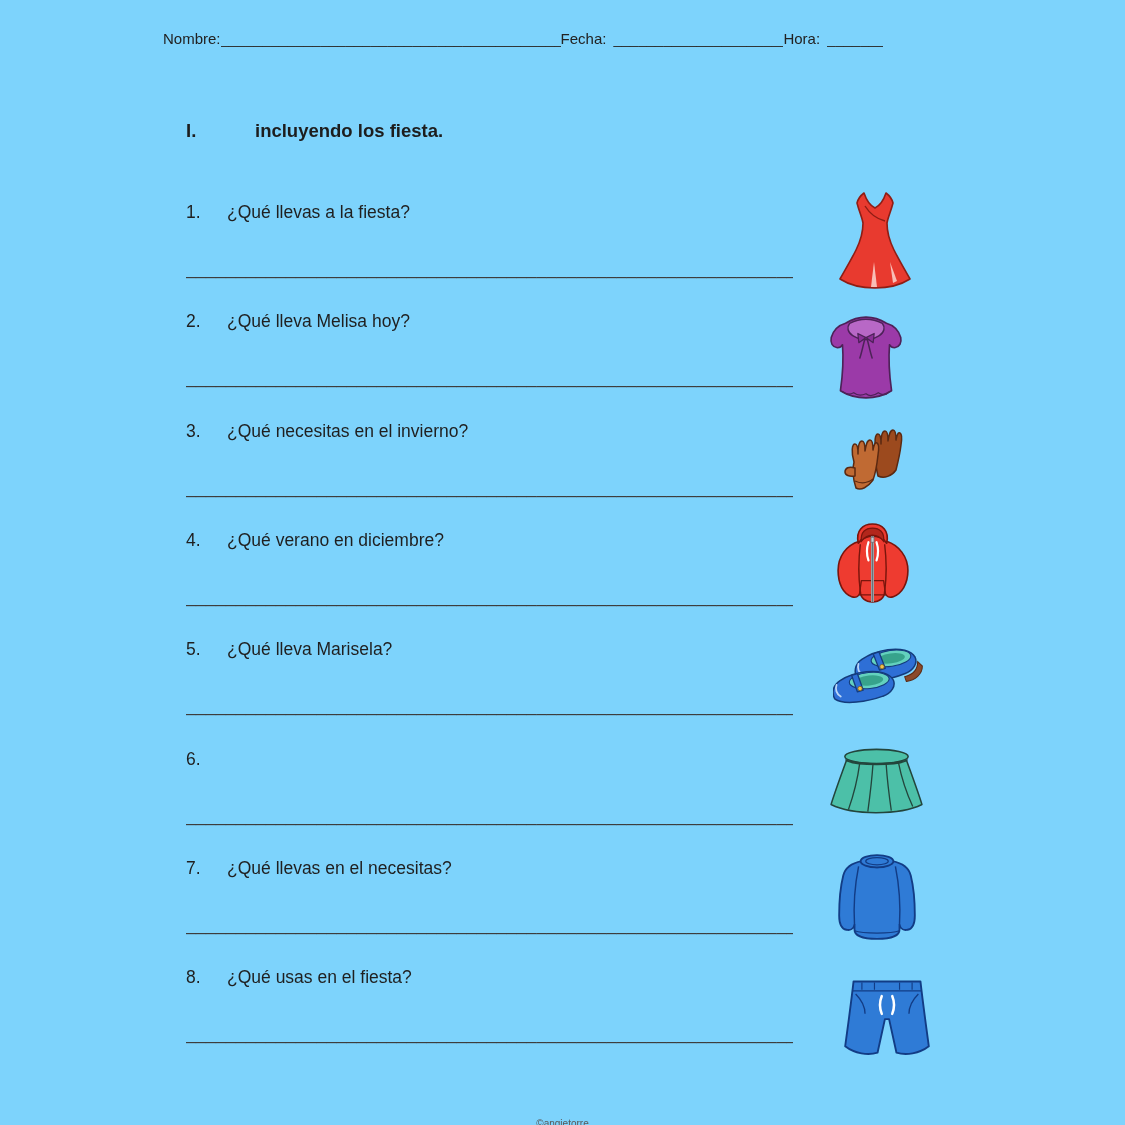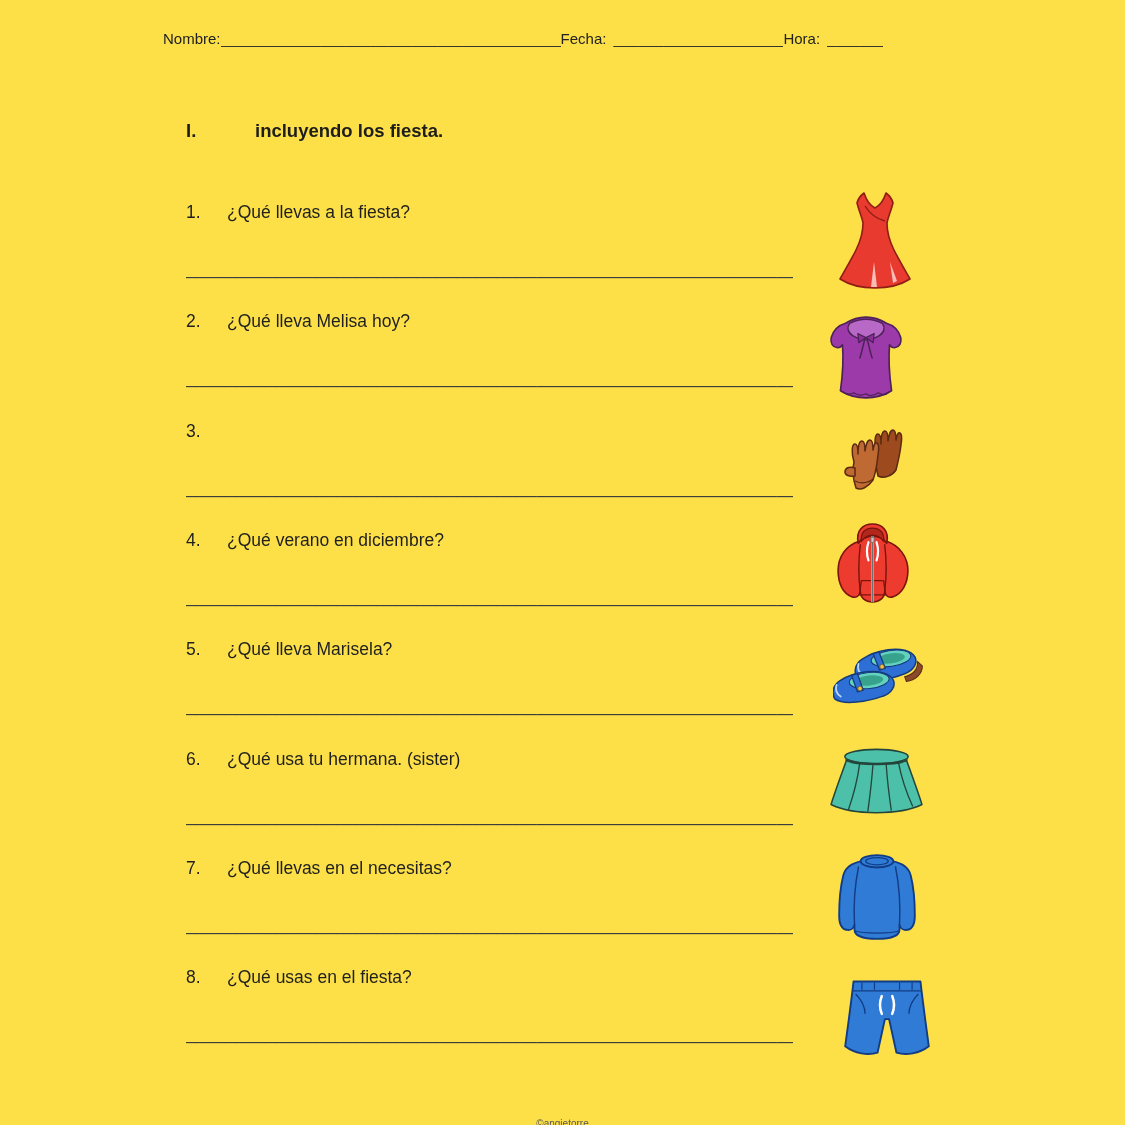--- a/index.html
+++ b/index.html
@@ -1,18 +1,18 @@
 <!DOCTYPE html>
 <html><head>
 <meta charset="utf-8">
 <style>
   * { margin:0; padding:0; box-sizing:border-box; }
   html,body { background:#ffffff; }
   .page{
-    position:relative; width:1125px; height:1125px; background:#fde047;
+    position:relative; width:1125px; height:1125px; background:#7dd3fc;
     font-family:"Liberation Sans","DejaVu Sans",sans-serif; color:#212121; overflow:hidden;
   }
   .header{ position:absolute; left:163px; top:30px; display:flex; align-items:baseline;
            font-size:15px; color:#222222; white-space:nowrap; }
   .blank{ display:inline-block; overflow:hidden; white-space:nowrap; color:#2b2b2b; height:19px; }
   .w-nombre{ width:340px; }
   .w-fecha{ width:170px; margin-left:7px; }
   .w-hora{ width:56px; margin-left:7px; }
   .instructions{ position:absolute; left:186px; top:118px; display:flex;
                  font-weight:bold; font-size:18.5px; line-height:25px; color:#1d1d1d; }
@@ -59,41 +59,41 @@
   <div class="question" style="top:310px">
     <div class="q-row">
         <span class="q-num">2.</span>
         <span class="q-text">¿Qué lleva Melisa hoy?</span>
       </div>
     <span class="q-line">________________________________________________________________________</span>
   </div>
   <div class="question" style="top:420px">
     <div class="q-row">
         <span class="q-num">3.</span>
+        <span class="q-text">¿Qué necesitas en el invierno?</span>
       </div>
     <span class="q-line">________________________________________________________________________</span>
   </div>
   <div class="question" style="top:529px">
     <div class="q-row">
         <span class="q-num">4.</span>
         <span class="q-text">¿Qué verano en diciembre?</span>
       </div>
     <span class="q-line">________________________________________________________________________</span>
   </div>
   <div class="question" style="top:638px">
     <div class="q-row">
         <span class="q-num">5.</span>
         <span class="q-text">¿Qué lleva Marisela?</span>
       </div>
     <span class="q-line">________________________________________________________________________</span>
   </div>
   <div class="question" style="top:748px">
     <div class="q-row">
         <span class="q-num">6.</span>
-        <span class="q-text">¿Qué usa tu hermana. (sister)</span>
       </div>
     <span class="q-line">________________________________________________________________________</span>
   </div>
   <div class="question" style="top:857px">
     <div class="q-row">
         <span class="q-num">7.</span>
         <span class="q-text">¿Qué llevas en el necesitas?</span>
       </div>
     <span class="q-line">________________________________________________________________________</span>
   </div>

